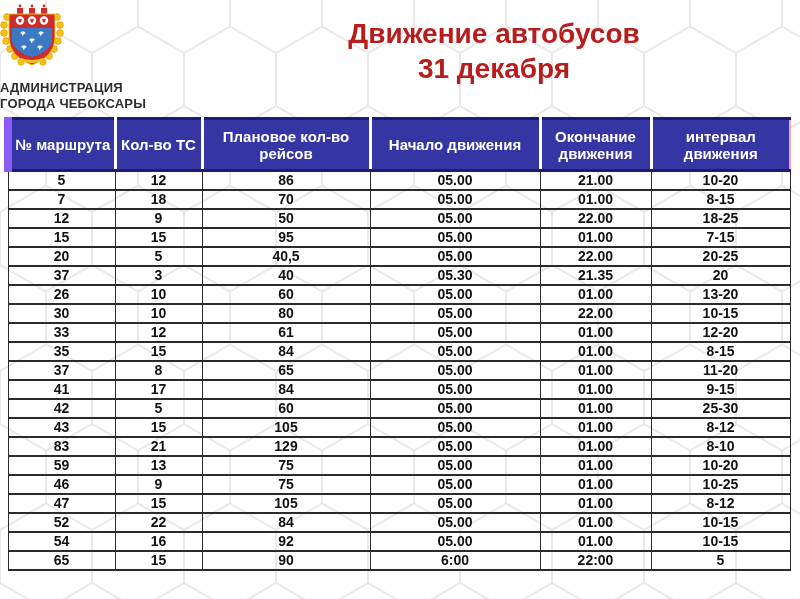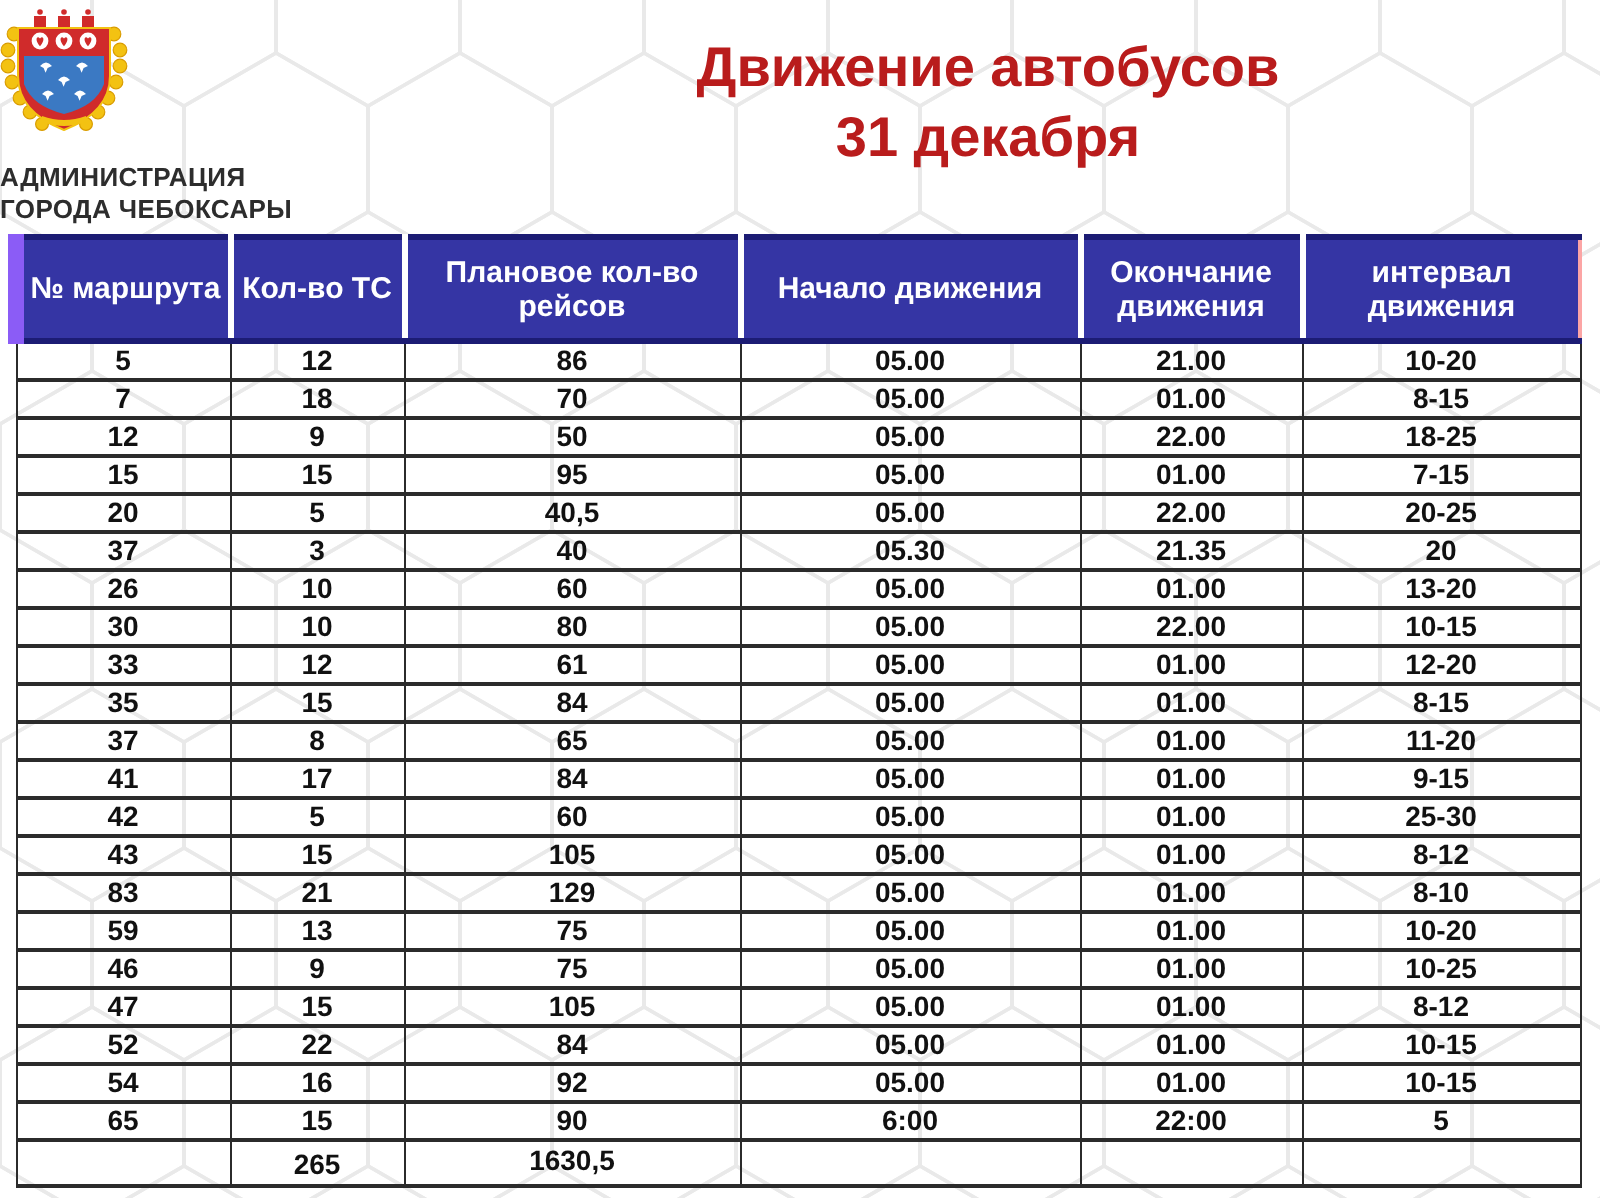--- a/index.html
+++ b/index.html
@@ -328,25 +328,17 @@
             <td data-name="table-cell">10-15</td>
           </tr>
           <tr data-name="table-row">
             <td data-name="table-cell">65</td>
             <td data-name="table-cell">15</td>
             <td data-name="table-cell">90</td>
             <td data-name="table-cell">6:00</td>
             <td data-name="table-cell">22:00</td>
             <td data-name="table-cell">5</td>
           </tr>
-          <tr data-name="total-row">
-            <td data-name="total-cell" class="total-c0"></td>
-            <td data-name="total-cell" class="total-c1">265</td>
-            <td data-name="total-cell" class="total-c2">1630,5</td>
-            <td data-name="total-cell" class="total-c3"></td>
-            <td data-name="total-cell" class="total-c4"></td>
-            <td data-name="total-cell" class="total-c5"></td>
-          </tr>
         </tbody>
     </table>
   </div>
 
 </div>
 
 </body></html>

